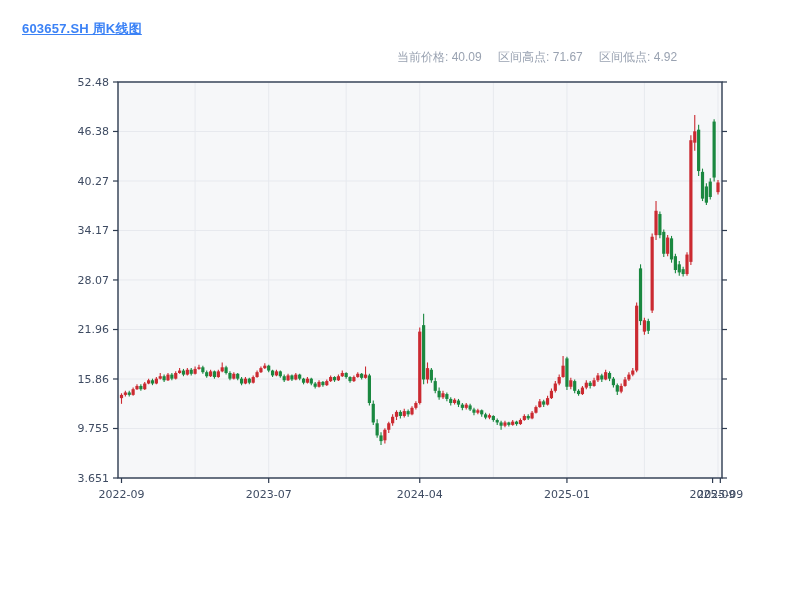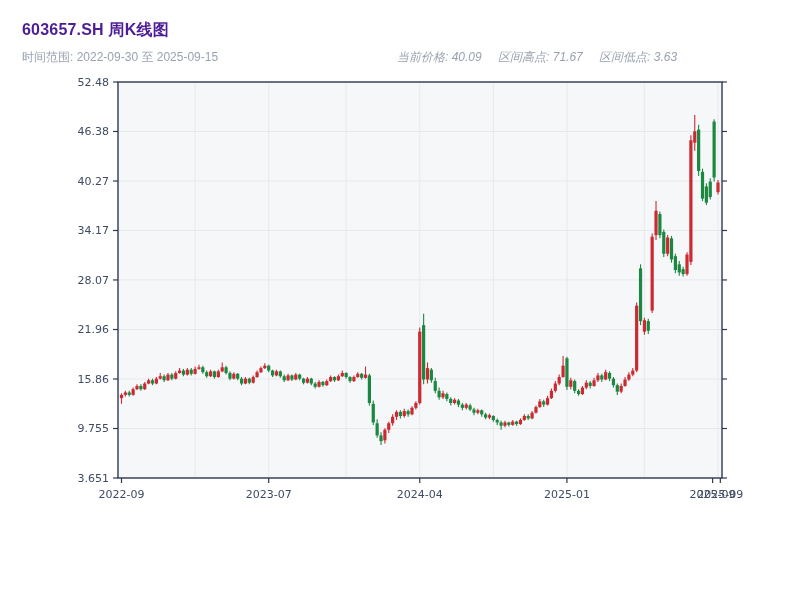--- a/index.html
+++ b/index.html
@@ -1,35 +1,34 @@
 <!DOCTYPE html>
 <html><head>
 <meta charset="utf-8">
 <style>
   html,body{margin:0;padding:0;background:#ffffff;}
   #stage{position:relative;width:800px;height:600px;background:#ffffff;overflow:hidden;
          font-family:"Liberation Sans","DejaVu Sans",sans-serif;}
-  .title{position:absolute;left:22px;top:20px;font-size:16px;font-weight:600;
-         color:#4c1d95;letter-spacing:0.2px;}
+  .title{position:absolute;left:22px;top:20px;font-size:13px;font-weight:600;
+         color:#3b82f6;letter-spacing:0.2px;text-decoration:underline;}
   .subtitle{position:absolute;left:22px;top:49px;font-size:12px;color:#99a2b1;}
   .stats{position:absolute;left:397px;top:49px;font-size:12px;color:#99a2b1;white-space:nowrap;}
-  .stats span{margin-right:13px;font-style:italic;}
+  .stats span{margin-right:13px;}
   svg{position:absolute;left:0;top:0;}
   .tick{font-family:"DejaVu Sans","Liberation Sans",sans-serif;font-size:11px;fill:#3e4b62;}
 </style>
 </head>
 <body>
 
 <div id="stage">
   <div class="title">603657.SH 周K线图</div>
-  <div class="subtitle">时间范围: 2022-09-30 至 2025-09-15</div>
   <div class="stats">
     <span>当前价格: 40.09</span>
     <span>区间高点: 71.67</span>
-    <span>区间低点: 3.63</span>
+    <span>区间低点: 4.92</span>
   </div>
   <svg id="kchart" width="800" height="600" viewBox="0 0 800 600">
       <rect x="118" y="82" width="604" height="396" fill="#f6f7f9"></rect>
       <g stroke="#e7e9ee" stroke-width="1">
         <line x1="118" x2="722" y1="82.00000000000006" y2="82.00000000000006"></line>
         <line x1="118" x2="722" y1="131.4706014868213" y2="131.4706014868213"></line>
         <line x1="118" x2="722" y1="181.02230232034236" y2="181.02230232034236"></line>
         <line x1="118" x2="722" y1="230.4929038071637" y2="230.4929038071637"></line>
         <line x1="118" x2="722" y1="279.9635052939851" y2="279.9635052939851"></line>
         <line x1="118" x2="722" y1="329.5152061275062" y2="329.5152061275062"></line>

